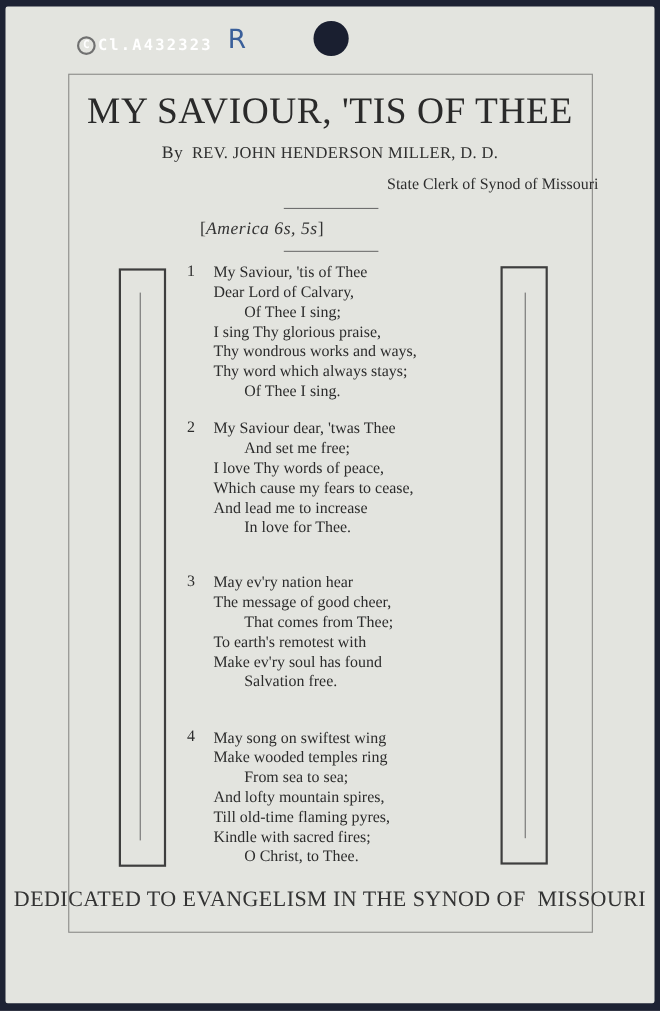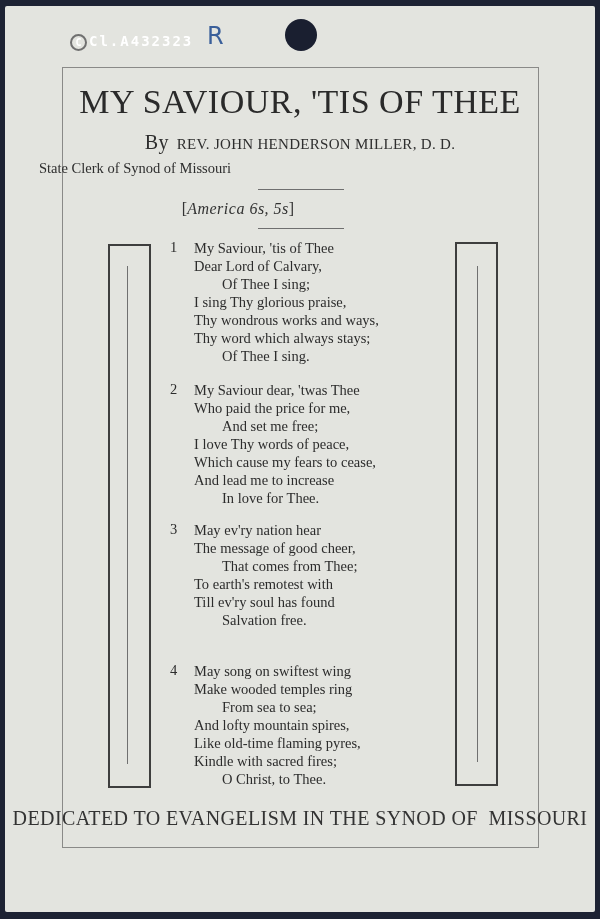--- a/index.html
+++ b/index.html
@@ -49,26 +49,26 @@
       text-align: center;
       font-family: "Liberation Serif", "DejaVu Serif", serif;
       font-size: 34px; color: #2a2a2a; letter-spacing: 0.5px;
     }
     .byline {
       position: absolute; left: 0; width: 600px; top: 131px;
       text-align: center;
       font-family: "Liberation Serif", serif;
       font-size: 15px; color: #2e2e2e; letter-spacing: 0.3px;
     }
-    .byline .by { font-size: 20px; margin-right: 4px; }
+    .byline .by { font-size: 16px; margin-right: 4px; }
     .subtitle {
       position: absolute; left: 0; width: 544px; top: 160px;
-      text-align: left;
+      text-align: right;
       font-family: "Liberation Serif", serif;
-      font-size: 14.5px; color: #2e2e2e; padding-left: 39px;
+      font-size: 14.5px; color: #2e2e2e;
     }
     .rule {
       position: absolute; height: 1px; background: #6f6f6f;
     }
     .tune {
       position: absolute; left: 0; width: 476px; top: 200px;
       text-align: center;
       font-family: "Liberation Serif", serif;
       font-size: 16px; color: #333;
     }
@@ -137,42 +137,41 @@
   <div class="line indent">Of Thee I sing;</div>
   <div class="line">I sing Thy glorious praise,</div>
   <div class="line">Thy wondrous works and ways,</div>
   <div class="line">Thy word which always stays;</div>
   <div class="line indent">Of Thee I sing.</div>
 </div>
 
 <div class="stanza" style="top:381px;">
   <div class="num">2</div>
   <div class="line">My Saviour dear, 'twas Thee</div>
-  <div class="line">Who paid the price for me,</div>
   <div class="line indent">And set me free;</div>
   <div class="line">I love Thy words of peace,</div>
   <div class="line">Which cause my fears to cease,</div>
   <div class="line">And lead me to increase</div>
   <div class="line indent">In love for Thee.</div>
 </div>
 
 <div class="stanza" style="top:521px;">
   <div class="num">3</div>
   <div class="line">May ev'ry nation hear</div>
   <div class="line">The message of good cheer,</div>
   <div class="line indent">That comes from Thee;</div>
   <div class="line">To earth's remotest with</div>
-  <div class="line">Till ev'ry soul has found</div>
+  <div class="line">Make ev'ry soul has found</div>
   <div class="line indent">Salvation free.</div>
 </div>
 
 <div class="stanza" style="top:662px;">
   <div class="num">4</div>
   <div class="line">May song on swiftest wing</div>
   <div class="line">Make wooded temples ring</div>
   <div class="line indent">From sea to sea;</div>
   <div class="line">And lofty mountain spires,</div>
-  <div class="line">Like old-time flaming pyres,</div>
+  <div class="line">Till old-time flaming pyres,</div>
   <div class="line">Kindle with sacred fires;</div>
   <div class="line indent">O Christ, to Thee.</div>
 </div>
 
 <div class="footer" style="white-space:pre;">DEDICATED TO EVANGELISM IN THE SYNOD OF  MISSOURI</div>
 
 </body></html>

